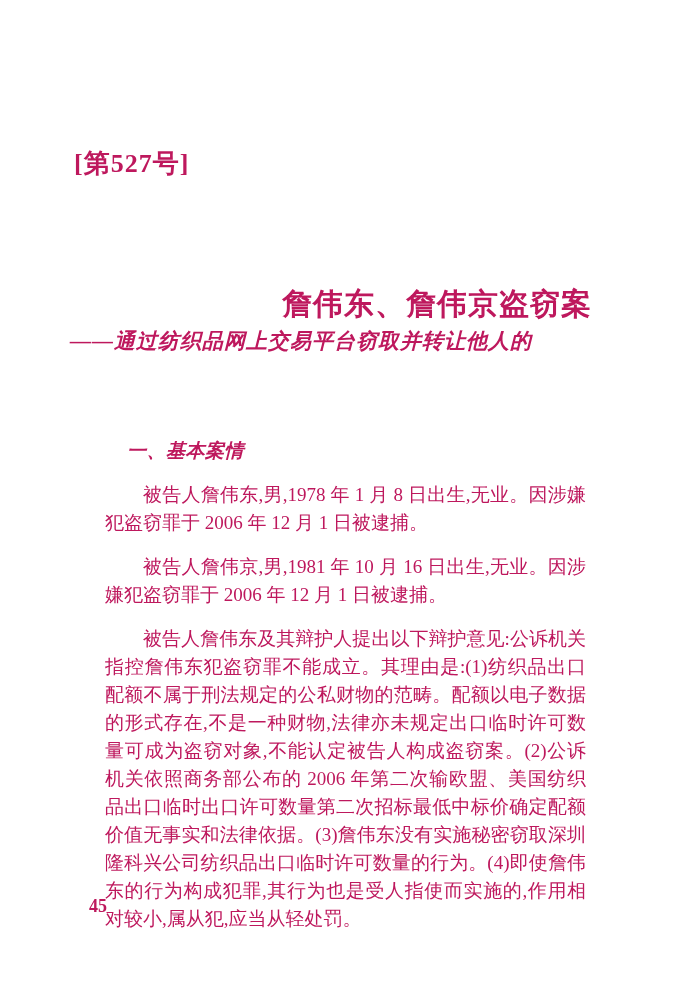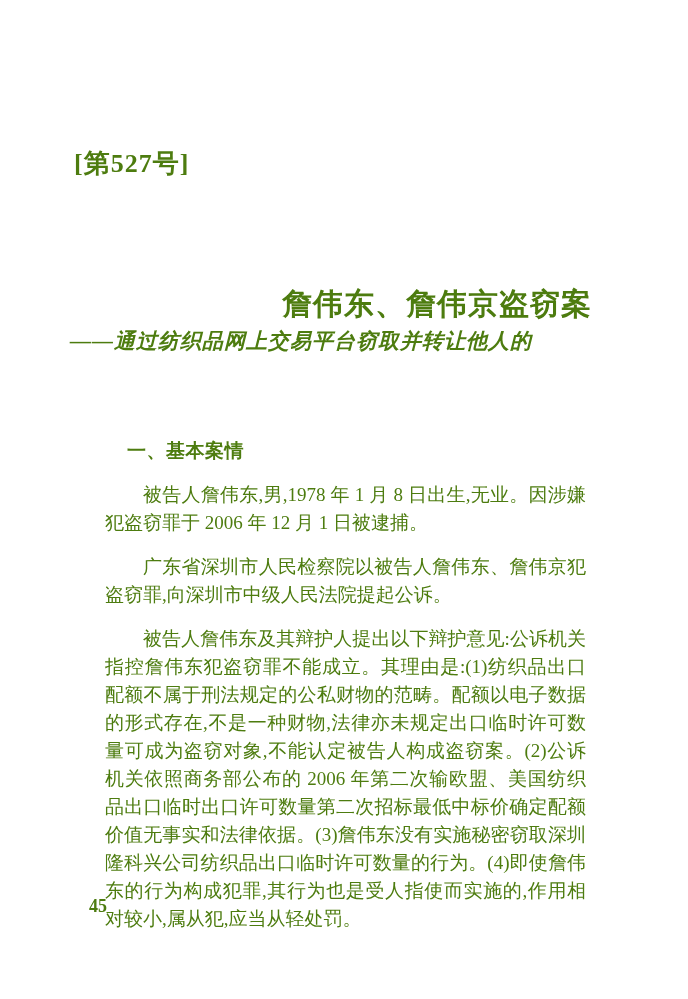--- a/index.html
+++ b/index.html
@@ -6,21 +6,21 @@
     margin: 0;
     padding: 0;
     background: #e8e8e8;
   }
   .page {
     position: relative;
     width: 688px;
     height: 999px;
     margin: 0 auto;
     background: #ffffff;
-    color: #4d7c0f;
+    color: #be185d;
     font-family: "Liberation Serif", "DejaVu Serif", serif;
     overflow: hidden;
   }
   .case-number {
     position: absolute;
     left: 74px;
     top: 146px;
     font-size: 26px;
     font-weight: bold;
     letter-spacing: 1px;
@@ -62,20 +62,21 @@
     line-height: 28px;
     text-align: justify;
     text-justify: inter-ideograph;
   }
   .section-heading {
     font-family: "Liberation Sans", "DejaVu Sans", sans-serif;
     font-weight: bold;
     font-size: 19px;
     text-indent: 2em;
     letter-spacing: 0.5px;
+    font-style: italic;
   }
   .para {
     margin: 16px;
     text-indent: 2em;
   }
   .page-number {
     position: absolute;
     left: 89px;
     top: 896px;
     font-size: 18px;
@@ -91,19 +92,19 @@
 
   <h1 class="title">詹伟东、詹伟京盗窃案</h1>
 
   <div class="subtitle">
     <div>——通过纺织品网上交易平台窃取并转让他人的</div>
   </div>
 
   <div class="body-text">
     <div class="section-heading">一、基本案情</div>
     <p class="para">被告人詹伟东,男,1978 年 1 月 8 日出生,无业。因涉嫌犯盗窃罪于 2006 年 12 月 1 日被逮捕。</p>
-    <p class="para">广东省深圳市人民检察院以被告人詹伟东、詹伟京犯盗窃罪,向深圳市中级人民法院提起公诉。</p>
+    <p class="para">被告人詹伟京,男,1981 年 10 月 16 日出生,无业。因涉嫌犯盗窃罪于 2006 年 12 月 1 日被逮捕。</p>
     <p class="para">被告人詹伟东及其辩护人提出以下辩护意见:公诉机关指控詹伟东犯盗窃罪不能成立。其理由是:(1)纺织品出口配额不属于刑法规定的公私财物的范畴。配额以电子数据的形式存在,不是一种财物,法律亦未规定出口临时许可数量可成为盗窃对象,不能认定被告人构成盗窃案。(2)公诉机关依照商务部公布的 2006 年第二次输欧盟、美国纺织品出口临时出口许可数量第二次招标最低中标价确定配额价值无事实和法律依据。(3)詹伟东没有实施秘密窃取深圳隆科兴公司纺织品出口临时许可数量的行为。(4)即使詹伟东的行为构成犯罪,其行为也是受人指使而实施的,作用相对较小,属从犯,应当从轻处罚。</p>
   </div>
 
   <div class="page-number">45</div>
 
 </div>
 
 </body></html>

